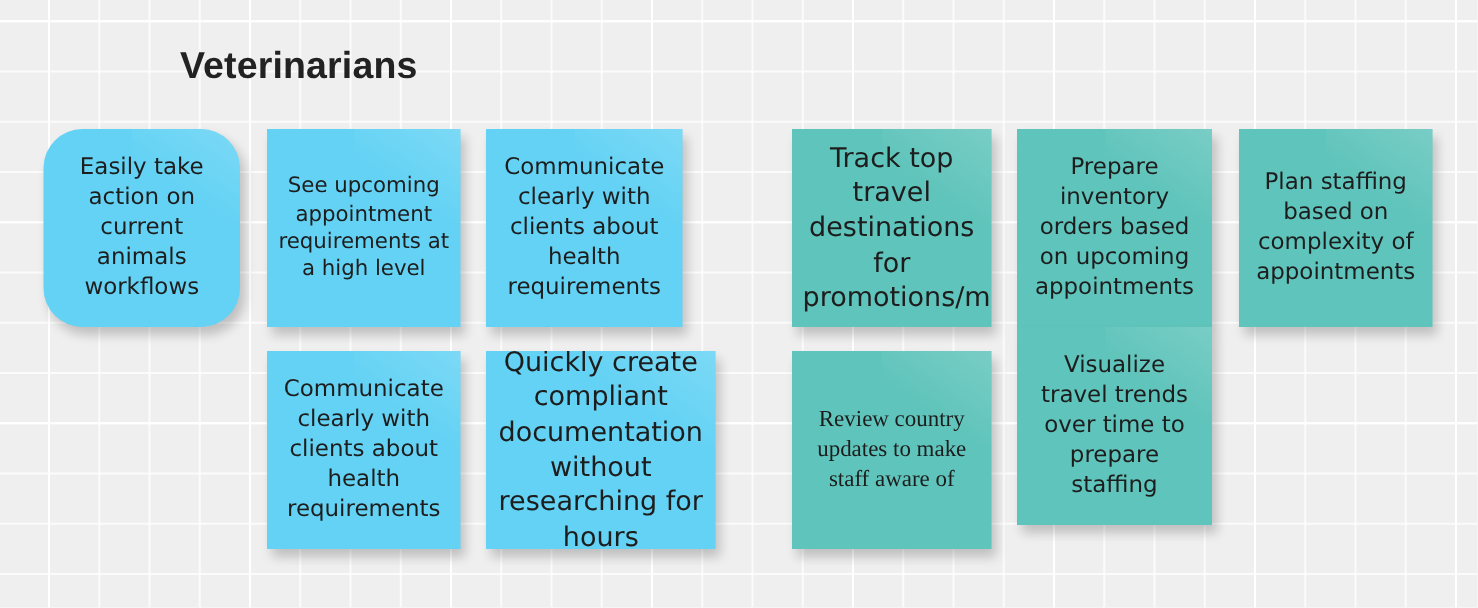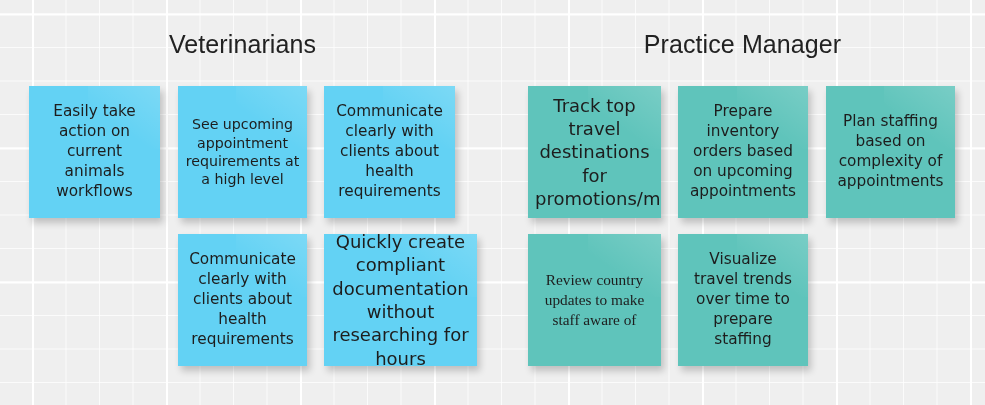--- a/index.html
+++ b/index.html
@@ -30,24 +30,23 @@
       134px 134px;
     background-position:
       32px 13.5px,
       32px 13.5px,
       32px 13.5px,
       32px 13.5px;
   }
 
   .group-title {
     position: absolute;
-    text-align: center;
     font-family: "Liberation Sans", sans-serif;
     font-size: 25px;
-    font-weight: 400;
+    font-weight: 700;
     color: #222222;
     letter-spacing: 0.1px;
     white-space: nowrap;
   }
 
   .note {
     position: absolute;
     box-sizing: border-box;
     display: flex;
     align-items: center;
@@ -84,23 +83,22 @@
   .fs-md  { font-size: 14.2px; }
   .fs-sm  { font-size: 18px; text-align: center; }
 </style>
 </head>
 <body>
 
 <div id="board">
 
   <div class="group-title" style="left:120px; top:30px; width:245px;">Veterinarians</div>
 
-  <div class="group-title" style="left:620px; top:30px; width:245px;">Practice Manager</div>
 
-  <div class="note blue fs-lg" style="left:29px; top:86px; width:131px; height:132px;">
+  <div class="note blue fs-lg" style="left:29px; top:86px; width:131px; height:132px;border-radius:26px;">
     <span class="note-text">Easily take action on current animals workflows</span>
   </div>
 
   <div class="note blue fs-md" style="left:178px; top:86px; width:129px; height:132px;">
     <span class="note-text">See upcoming appointment requirements at a high level</span>
   </div>
 
   <div class="note blue fs-lg" style="left:324px; top:86px; width:131px; height:132px;">
     <span class="note-text">Communicate clearly with clients about health requirements</span>
   </div>
@@ -123,17 +121,17 @@
   </div>
 
   <div class="note blue fs-sm" style="left:324px; top:234px; width:153px; height:132px;">
     <span class="note-text">Quickly create compliant documentation without researching for hours</span>
   </div>
 
   <div class="note teal fs-lg" style="left:528px; top:234px; width:133px; height:132px;font-family:Liberation Serif, serif;">
     <span class="note-text">Review country updates to make staff aware of</span>
   </div>
 
-  <div class="note teal fs-lg" style="left:678px; top:234px; width:130px; height:132px;">
+  <div class="note teal fs-lg" style="left:678px; top:218px; width:130px; height:132px;">
     <span class="note-text">Visualize travel trends over time to prepare staffing</span>
   </div>
 
 </div>
 
 </body></html>

